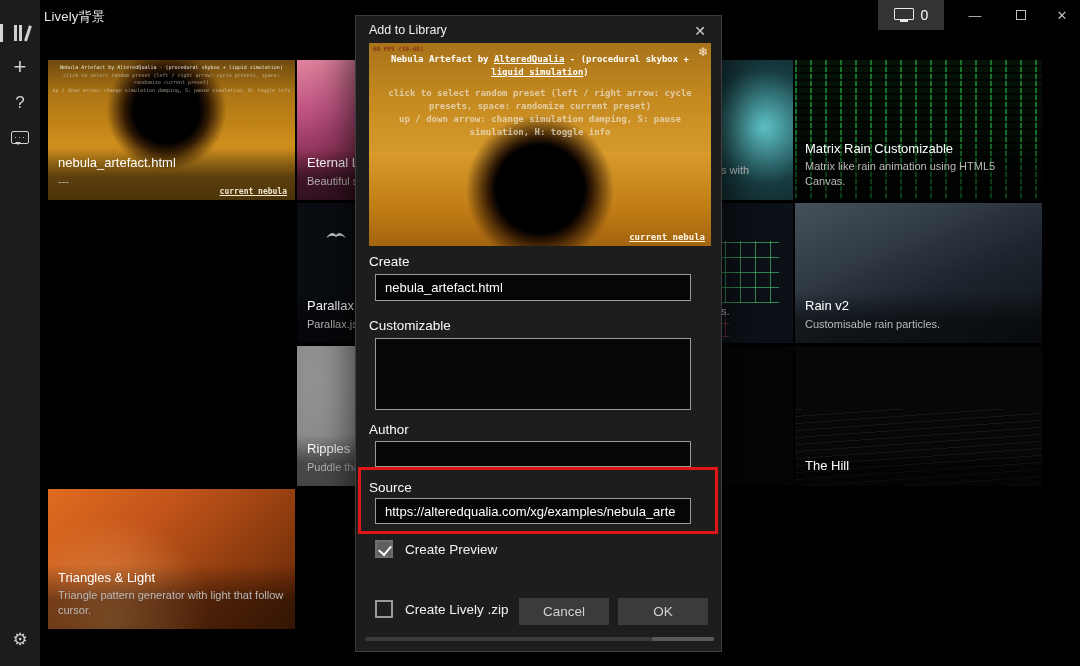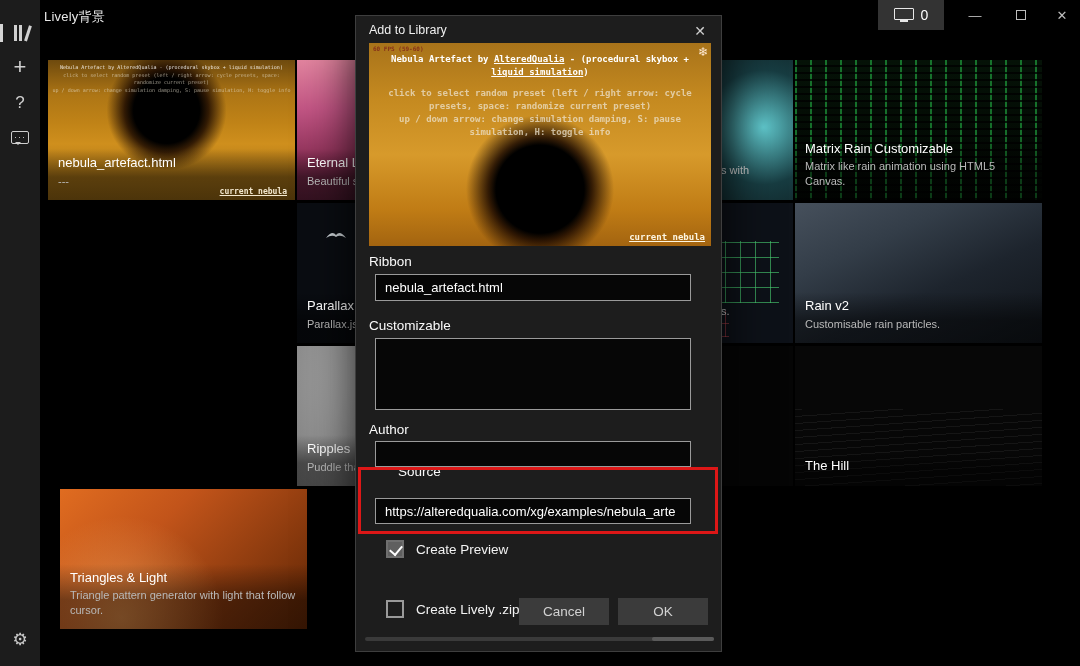--- a/index.html
+++ b/index.html
@@ -91,21 +91,21 @@
   .pv-sub{margin-top:8px;color:rgba(238,230,212,.72);font-weight:bold;}
   .pv-sub2{color:rgba(238,230,212,.72);font-weight:bold;}
   .pv-fps{position:absolute;left:4px;top:2px;font-family:"DejaVu Sans Mono",monospace;font-size:6px;color:rgba(130,40,25,.9);text-align:left;font-weight:bold;}
   .pv-badge{position:absolute;right:6px;bottom:4px;font-family:"DejaVu Sans Mono",monospace;font-size:9px;font-weight:bold;color:#fdf6e2;text-decoration:underline;}
   .pv-flake{position:absolute;right:3px;top:2px;font-size:12px;color:#ffe9d2;}
 
   .fld-label{position:absolute;left:13px;font-size:13.5px;color:#fafafa;}
   .txt-input{position:absolute;left:19px;width:316px;height:27px;background:#060606;border:1px solid #9a9a9a;color:#fff;font-size:13px;font-family:"Liberation Sans",sans-serif;padding:0 9px;outline:none;}
   .txt-area{position:absolute;left:19px;width:316px;height:72px;background:#060606;border:1px solid #9a9a9a;color:#fff;font-size:13px;font-family:"Liberation Sans",sans-serif;padding:4px 9px;resize:none;outline:none;}
 
-  .chk-row{position:absolute;left:30px;display:flex;align-items:center;gap:12px;}
+  .chk-row{position:absolute;left:19px;display:flex;align-items:center;gap:12px;}
   .chk-box{width:18px;height:18px;border:2px solid #9a9a9a;position:relative;background:transparent;}
   .chk-box.checked{background:#5f5f5f;border-color:#6f6f6f;}
   .chk-box.checked::after{content:"";position:absolute;left:4px;top:1px;width:6px;height:10px;border:solid #fff;border-width:0 2px 2px 0;transform:rotate(40deg);}
   .chk-label{font-size:13.5px;color:#f2f2f2;}
 
   .dlg-btn{position:absolute;width:90px;height:27px;background:#3b3b3b;color:#d2d2d2;font-size:13.5px;display:flex;align-items:center;justify-content:center;border:none;font-family:"Liberation Sans",sans-serif;text-align:center;}
   .hscroll{position:absolute;left:9px;top:621px;width:349px;height:4px;background:#3a3a3a;border-radius:2px;}
   .hscroll .thumb{position:absolute;right:0;top:0;width:62px;height:4px;background:#5a5a5a;border-radius:2px;}
 
   .highlight-box{position:absolute;left:358px;top:467px;width:360px;height:67px;border:3px solid #dd1717;z-index:12;pointer-events:none;}
@@ -167,21 +167,21 @@
     </div>
     <div class="tile-info">
       <div class="tile-title">nebula_artefact.html</div>
       <div class="tile-desc">---</div>
     </div>
     <div class="tile-badge">current_nebula</div>
   </div>
 
 
 
-  <div class="tile" style="left:48px;top:489px;margin-left:12px;">
+  <div class="tile" style="left:48px;top:489px;">
     <div class="tile-art art6"></div>
     <div class="tile-info">
       <div class="tile-title">Triangles &amp; Light</div>
       <div class="tile-desc">Triangle pattern generator with light that follow cursor.</div>
     </div>
   </div>
 
   <div class="tile" style="left:297px;top:60px;">
     <div class="tile-art art1"></div>
     <div class="tile-info">
@@ -258,30 +258,30 @@
       <div class="pv-text">
         <div>
           <span>Nebula Artefact by </span><span class="lnk">AlteredQualia</span><span> - (procedural skybox + </span><span class="lnk">liquid simulation</span><span>)</span>
         </div>
         <div class="pv-sub">click to select random preset (left / right arrow: cycle presets, space: randomize current preset)</div>
         <div class="pv-sub2">up / down arrow: change simulation damping, S: pause simulation, H: toggle info</div>
       </div>
       <div class="pv-badge">current_nebula</div>
     </div>
 
-    <div class="fld-label" style="top:238px;">Ribbon</div>
+    <div class="fld-label" style="top:238px;">Create</div>
     <input class="txt-input" style="top: 258px;" value="nebula_artefact.html">
 
     <div class="fld-label" style="top:302px;">Customizable</div>
     <textarea class="txt-area" style="top: 322px;"></textarea>
 
     <div class="fld-label" style="top:406px;">Author</div>
     <input class="txt-input" style="top: 425px; height: 26px;" value="">
 
-    <div class="fld-label" style="top:448px;margin-left:29px;">Source</div>
+    <div class="fld-label" style="top:464px;">Source</div>
     <input class="txt-input" style="top: 482px; height: 26px;" value="https://alteredqualia.com/xg/examples/nebula_arte">
 
     <div class="chk-row" style="top:524px;">
       <span class="chk-box checked"></span>
       <span class="chk-label">Create Preview</span>
     </div>
     <div class="chk-row" style="top:560px;margin-top:24px;">
       <span class="chk-box"></span>
       <span class="chk-label">Create Lively .zip</span>
     </div>

